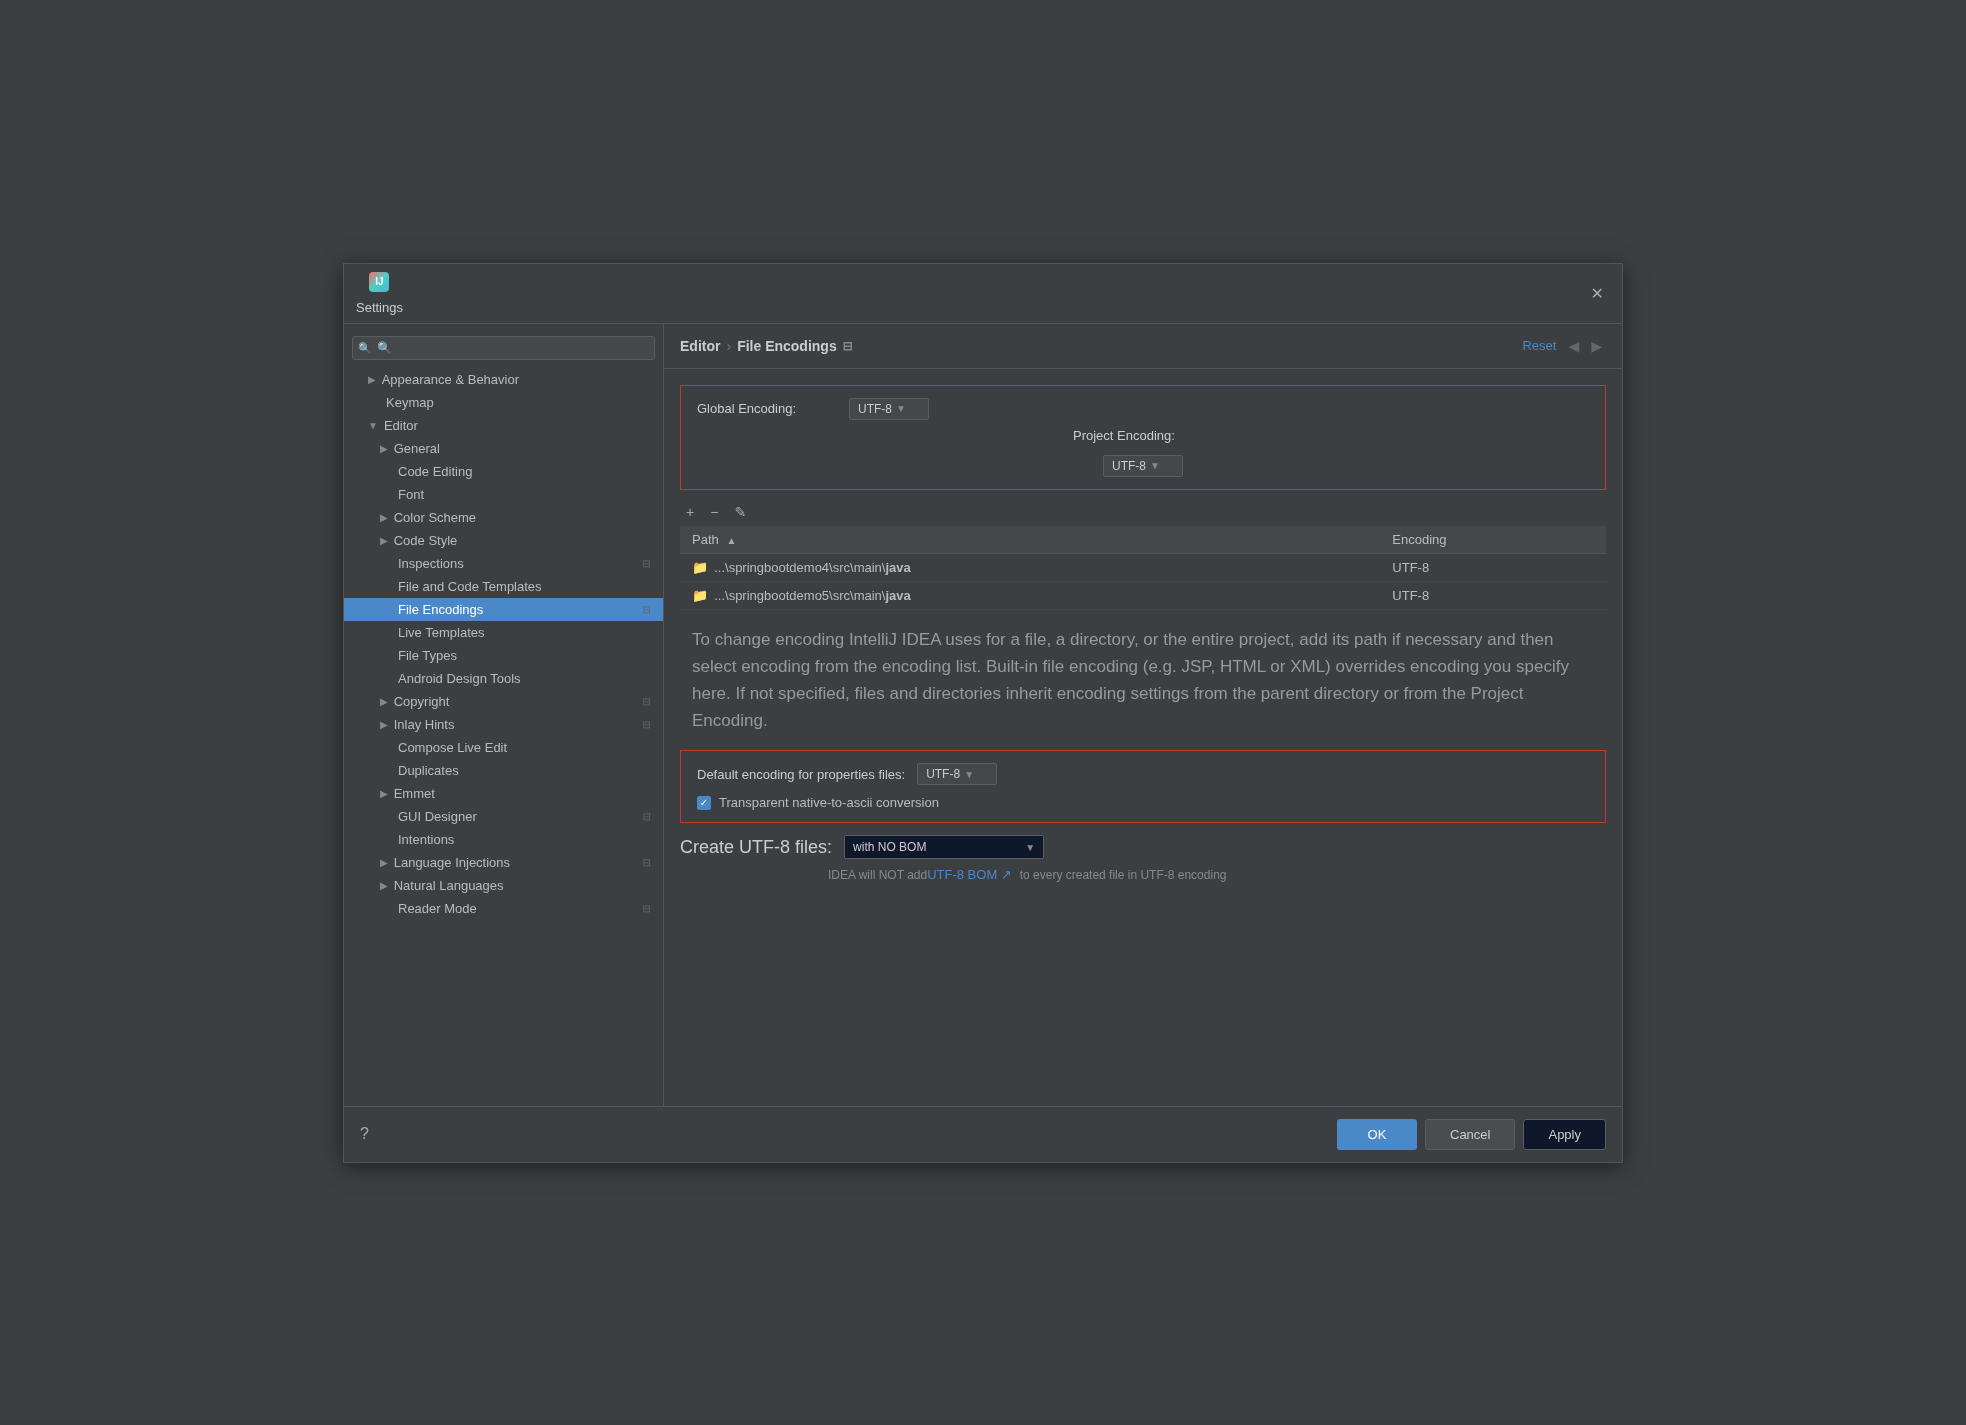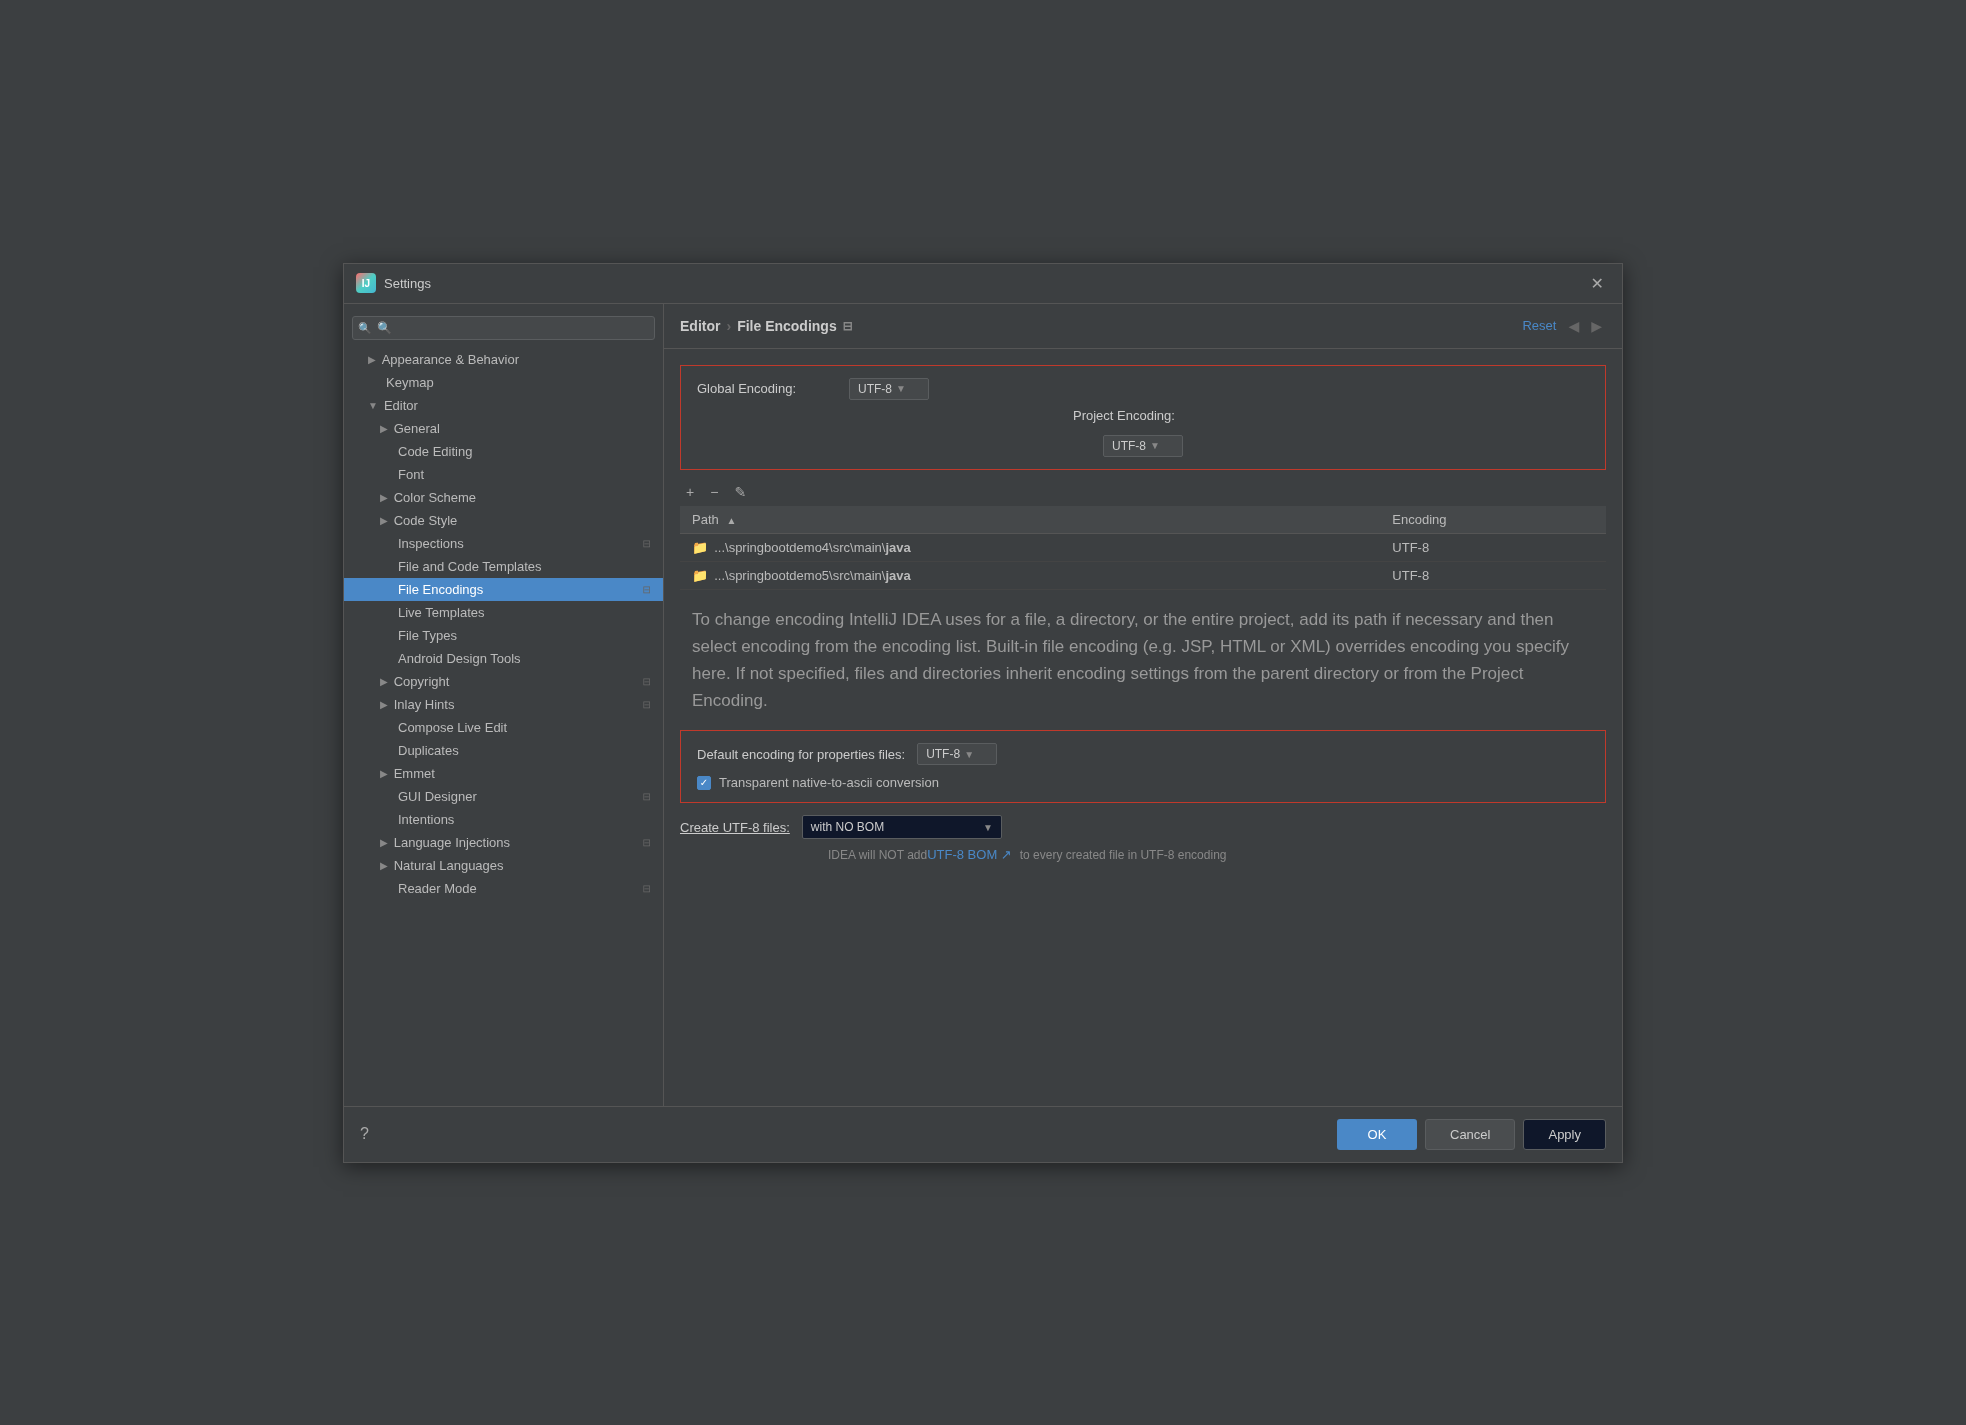--- a/index.html
+++ b/index.html
@@ -27,20 +27,21 @@
       border-bottom: 1px solid #555;
       padding: 8px 12px;
       display: flex;
       align-items: center;
       justify-content: space-between;
     }
     .title-bar-left {
       display: flex;
       align-items: center;
       gap: 8px;
+      flex-direction: column;
     }
     .app-icon {
       width: 20px;
       height: 20px;
       background: linear-gradient(135deg, #ff6b6b, #4ecdc4, #45b7d1);
       border-radius: 4px;
       display: flex;
       align-items: center;
       justify-content: center;
       font-size: 10px;
@@ -297,22 +298,21 @@
     }
     
     .utf8-row {
       display: flex;
       align-items: center;
       gap: 12px;
       margin-bottom: 8px;
     }
     .utf8-label {
       color: #cccccc;
-      font-size: 13px;
-      text-decoration: underline;
+      font-size: 18px;
     }
     .utf8-select {
       background: #0f172a;
       border: 1px solid #5a5d5f;
       color: #cccccc;
       padding: 4px 8px;
       font-size: 12px;
       min-width: 200px;
       display: flex;
       align-items: center;

